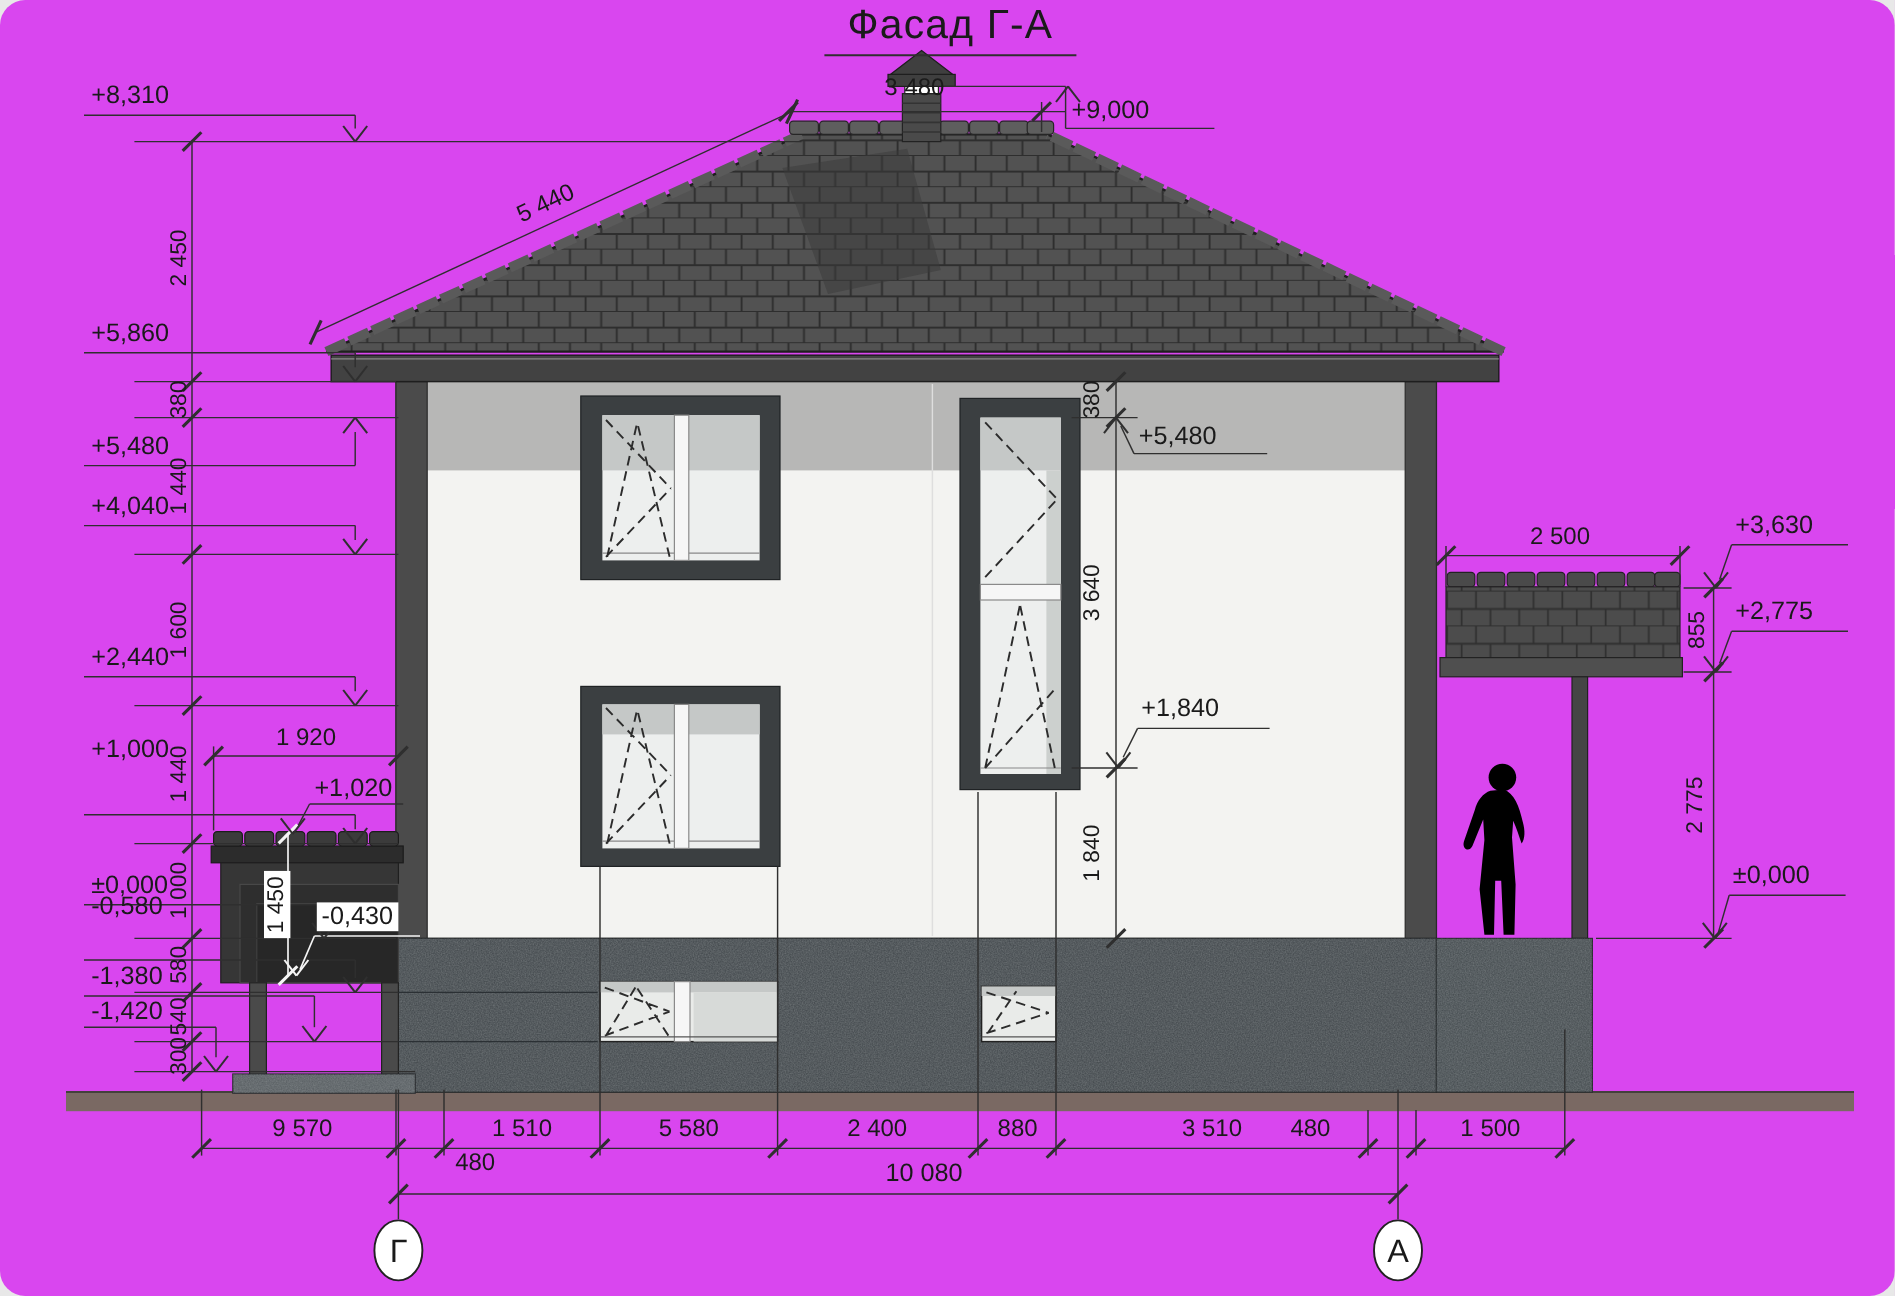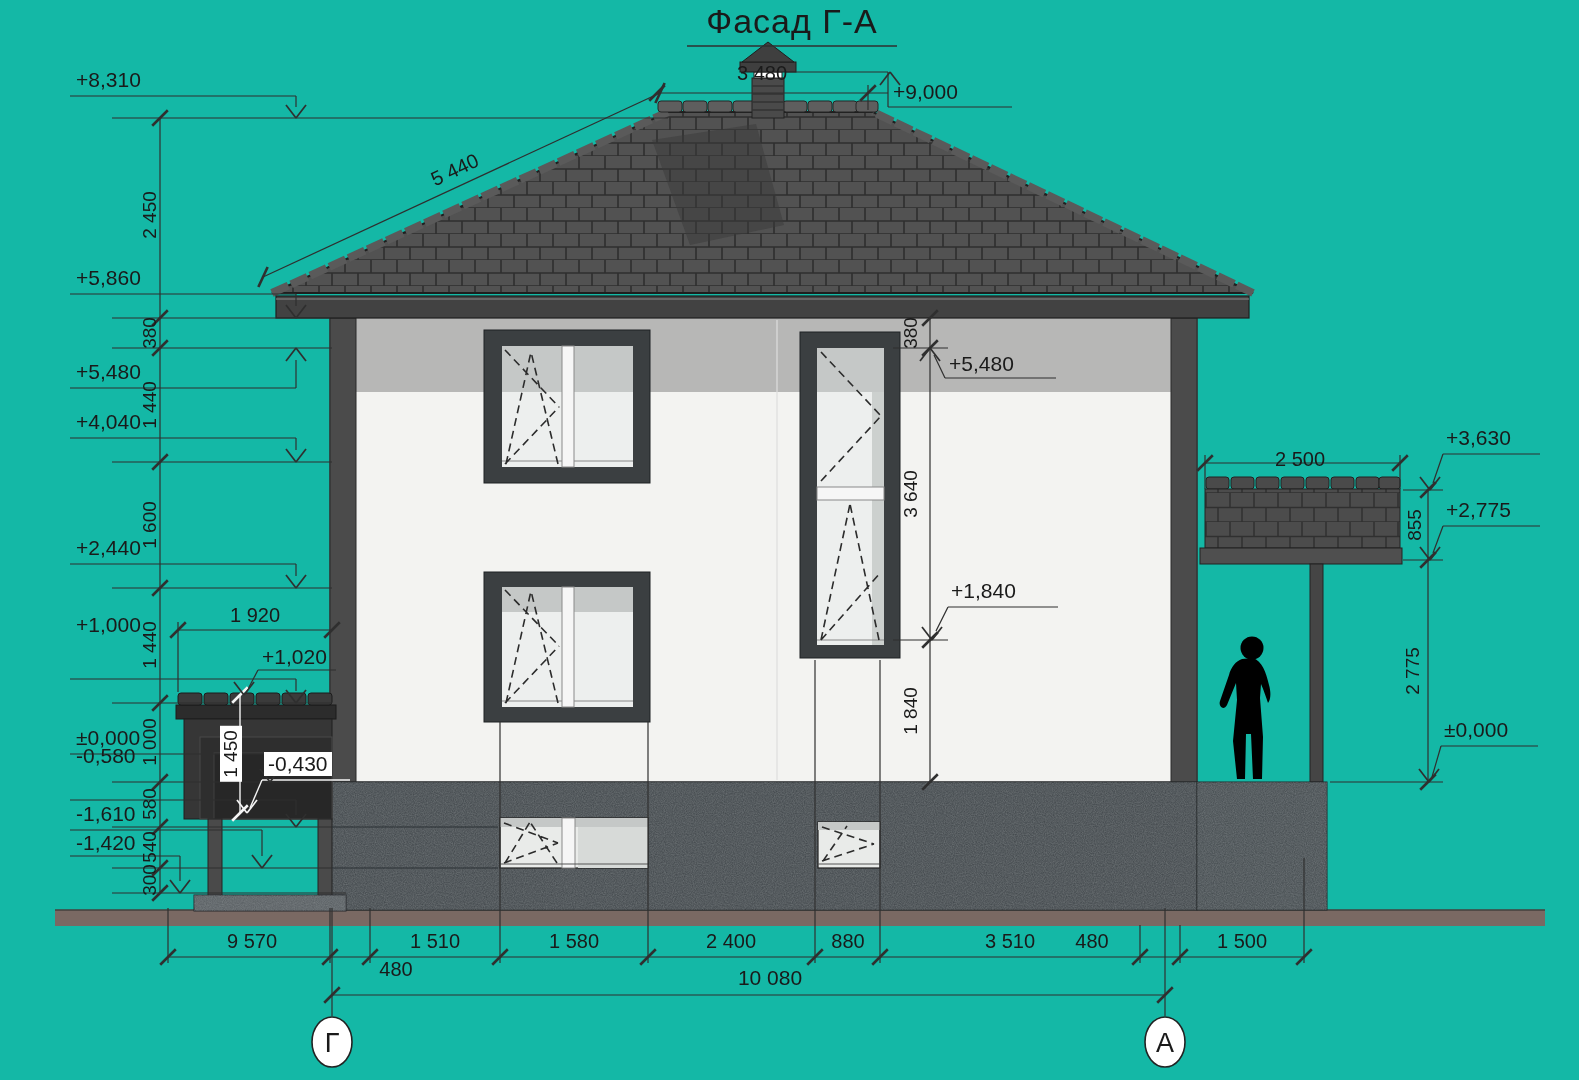--- a/index.html
+++ b/index.html
@@ -1,17 +1,17 @@
 <!DOCTYPE html>
 <html><head>
 <meta charset="utf-8">
 <style>
   html,body{margin:0;padding:0;background:#e8e8e8;}
-  .stage{position:relative;width:1579px;height:1080px;background:#14b8a6;overflow:hidden;
-         font-family:"Liberation Sans", sans-serif;color:#1a1a1a;}
+  .stage{position:relative;width:1579px;height:1080px;background:#d946ef;overflow:hidden;
+         font-family:"Liberation Sans", sans-serif;color:#1a1a1a;border-radius:21px;}
   #scene{position:absolute;left:0;top:0;}
   #labels span{position:absolute;white-space:nowrap;color:#1a1a1a;}
   .d{font-size:20px;}          
   .e{font-size:21px;}          
   .c{transform:translateX(-50%);}
   .cc{transform:translate(-50%,-50%);}
   .dv{font-size:19px;transform:translate(-50%,-50%) rotate(-90deg);}
   .rot25{transform:translate(-50%,-50%) rotate(-25deg);}
   .bg{background:#fff;padding:0 4px;}
   .title{font-size:34px;letter-spacing:1px;}
@@ -350,21 +350,21 @@
   <span class="e" style="left:893px;top:80px">+9,000</span>
 
   <span class="e" style="left:76px;top:68px">+8,310</span>
   <span class="e" style="left:76px;top:266px">+5,860</span>
   <span class="e" style="left:76px;top:360px">+5,480</span>
   <span class="e" style="left:76px;top:410px">+4,040</span>
   <span class="e" style="left:76px;top:536px">+2,440</span>
   <span class="e" style="left:76px;top:613px">+1,000</span>
   <span class="e" style="left:76px;top:726px">±0,000</span>
   <span class="e" style="left:76px;top:744px">-0,580</span>
-  <span class="e" style="left:76px;top:802px">-1,610</span>
+  <span class="e" style="left:76px;top:802px">-1,380</span>
   <span class="e" style="left:76px;top:831px">-1,420</span>
 
   <span class="dv" style="left:150px;top:215px">2 450</span>
   <span class="dv" style="left:150px;top:333px">380</span>
   <span class="dv" style="left:150px;top:405px">1 440</span>
   <span class="dv" style="left:150px;top:525px">1 600</span>
   <span class="dv" style="left:150px;top:645px">1 440</span>
   <span class="dv" style="left:150px;top:742px">1 000</span>
   <span class="dv" style="left:150px;top:804px">580</span>
   <span class="dv" style="left:150px;top:847px">540</span>
@@ -374,30 +374,30 @@
   <span class="e" style="left:262px;top:645px">+1,020</span>
   <span class="dv bg" style="left:231px;top:754px">1 450</span>
   <span class="e bg" style="left:264px;top:752px">-0,430</span>
 
   <span class="dv" style="left:911px;top:333px">380</span>
   <span class="dv" style="left:911px;top:494px">3 640</span>
   <span class="dv" style="left:911px;top:711px">1 840</span>
   <span class="e" style="left:949px;top:352px">+5,480</span>
   <span class="e" style="left:951px;top:579px">+1,840</span>
 
-  <span class="d c" style="left:1300px;top:448px">2 500</span>
+  <span class="d c" style="left:1300px;top:436px">2 500</span>
   <span class="e" style="left:1446px;top:426px">+3,630</span>
   <span class="dv" style="left:1415px;top:525px">855</span>
   <span class="e" style="left:1446px;top:498px">+2,775</span>
   <span class="dv" style="left:1413px;top:671px">2 775</span>
   <span class="e" style="left:1444px;top:718px">±0,000</span>
 
   <span class="d c" style="left:252px;top:930px">9 570</span>
   <span class="d c" style="left:435px;top:930px">1 510</span>
-  <span class="d c" style="left:574px;top:930px">1 580</span>
+  <span class="d c" style="left:574px;top:930px">5 580</span>
   <span class="d c" style="left:731px;top:930px">2 400</span>
   <span class="d c" style="left:848px;top:930px">880</span>
   <span class="d c" style="left:1010px;top:930px">3 510</span>
   <span class="d c" style="left:1092px;top:930px">480</span>
   <span class="d c" style="left:1242px;top:930px">1 500</span>
   <span class="d c" style="left:396px;top:958px">480</span>
   <span class="e c" style="left:770px;top:966px">10 080</span>
 
   <span class="ax cc" style="left:332px;top:1043px">Г</span>
   <span class="ax cc" style="left:1165px;top:1043px">А</span>

